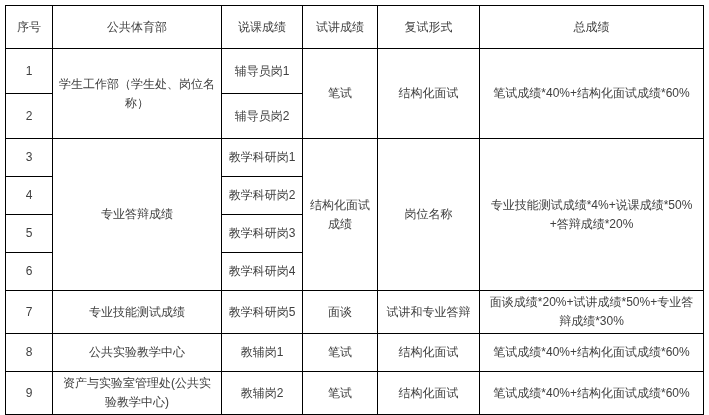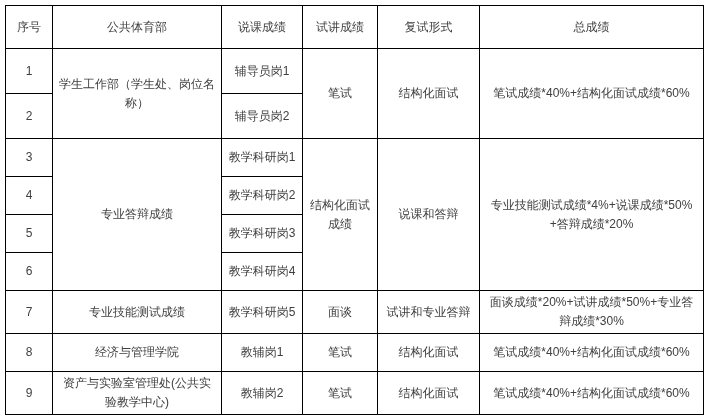--- a/index.html
+++ b/index.html
@@ -81,21 +81,21 @@
         </tr>
         <tr style="height: 45px;">
           <td>2</td>
           <td>辅导员岗2</td>
         </tr>
         <tr style="height: 38px;">
           <td>3</td>
           <td rowspan="4">专业答辩成绩</td>
           <td>教学科研岗1</td>
           <td rowspan="4">结构化面试成绩</td>
-          <td rowspan="4">说课和答辩</td>
+          <td rowspan="4">岗位名称</td>
           <td rowspan="4">专业技能测试成绩*4%+说课成绩*50%+答辩成绩*20%</td>
         </tr>
         <tr style="height: 38px;">
           <td>4</td>
           <td>教学科研岗2</td>
         </tr>
         <tr style="height: 38px;">
           <td>5</td>
           <td>教学科研岗3</td>
         </tr>
@@ -106,21 +106,21 @@
         <tr style="height: 40px;">
           <td>7</td>
           <td>专业技能测试成绩</td>
           <td>教学科研岗5</td>
           <td>面谈</td>
           <td>试讲和专业答辩</td>
           <td>面谈成绩*20%+试讲成绩*50%+专业答辩成绩*30%</td>
         </tr>
         <tr style="height: 38px;">
           <td>8</td>
-          <td>经济与管理学院</td>
+          <td>公共实验教学中心</td>
           <td>教辅岗1</td>
           <td>笔试</td>
           <td>结构化面试</td>
           <td>笔试成绩*40%+结构化面试成绩*60%</td>
         </tr>
         <tr style="height: 40px;">
           <td>9</td>
           <td>资产与实验室管理处(公共实验教学中心)</td>
           <td>教辅岗2</td>
           <td>笔试</td>

